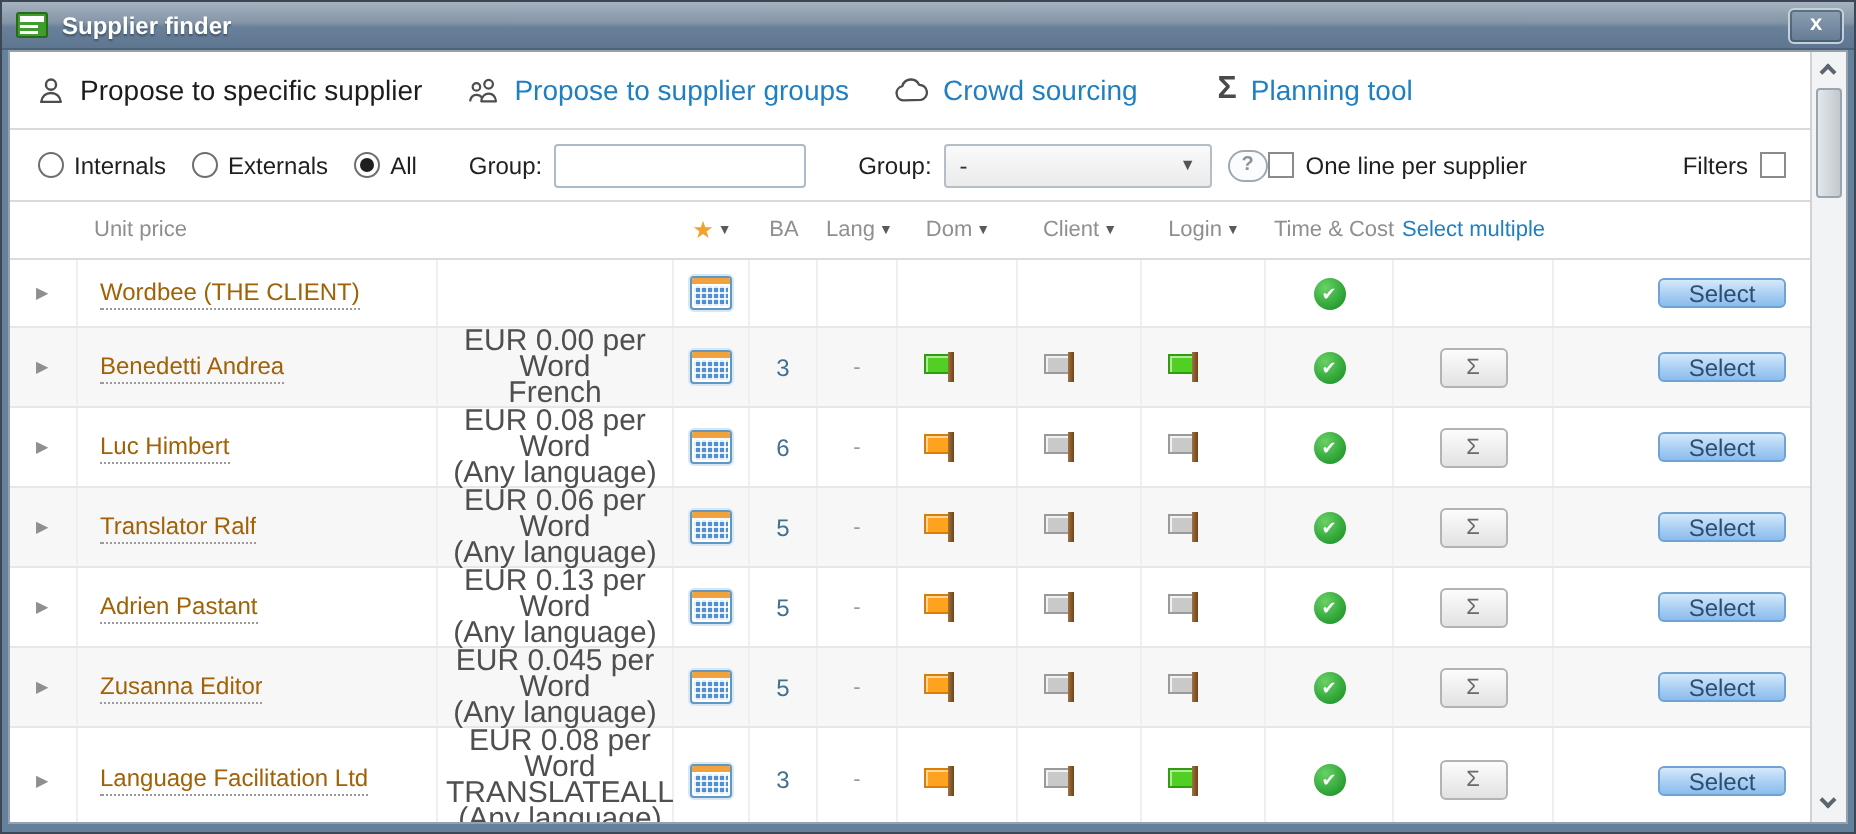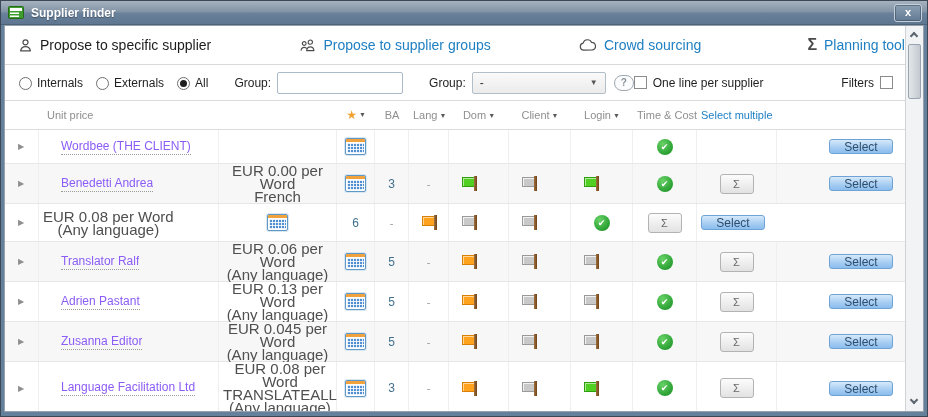--- a/index.html
+++ b/index.html
@@ -55,32 +55,32 @@
   .chev.up   { top:7px;  transform:rotate(-45deg); }
   .chev.down { top:3px;  transform:rotate(135deg); }
   .sb-thumb {
     width:13px; height:55px; margin-top:1px;
     border:1px solid #98a5b0; border-radius:2px;
     background:linear-gradient(90deg,#e3e7ea,#c2c9cf);
     cursor:pointer;
   }
   .sb-track { flex:1; width:100%; }
   
-  .navbar { flex:0 0 38px; display:flex; align-items:center; padding-left:13px; gap:22px; background:#fff;justify-content:space-between; }
+  .navbar { flex:0 0 38px; display:flex; align-items:center; padding-left:13px; gap:22px; background:#fff; }
   .nav-item { display:flex; align-items:center; gap:7px; font-size:14px; color:#1e7fc2; cursor:pointer; white-space:nowrap; }
   .nav-item.active { color:#1c1c1c; cursor:default; }
   .nav-sigma { font-size:16px; color:#4a4a4a; font-weight:bold; line-height:1; }
   
   .filterbar {
     flex:0 0 37px; border-top:1px solid #d9d9d9; border-bottom:1px solid #d9d9d9;
     display:flex; align-items:center; padding:0 8px 0 14px;
     font-size:12px; color:#222; background:#fff; white-space:nowrap;
   }
   .radio-group { display:flex; align-items:center; gap:13px; }
-  .radio-item { display:flex; align-items:flex-end; gap:5px; cursor:pointer; }
+  .radio-item { display:flex; align-items:center; gap:5px; cursor:pointer; }
   .radio {
     width:13px; height:13px; border:1px solid #6e6e6e; border-radius:50%;
     background:#fff; position:relative; flex:0 0 13px;
   }
   .radio[data-checked="true"]::after {
     content:""; position:absolute; left:2px; top:2px; width:7px; height:7px;
     border-radius:50%; background:#1f1f1f;
   }
   .checkbox { width:13px; height:13px; border:1px solid #8b8b8b; background:#fff; flex:0 0 13px; cursor:pointer; }
   .field-label { color:#1f1f1f; }
@@ -122,22 +122,22 @@
   .trow.r1 { flex:0 0 34px; }
   .trow.rn { flex:0 0 38px; }
   .trow.r7 { flex:1; }
   .cell {
     align-self:stretch; display:flex; align-items:center;
     border-right:1px solid #efefef; padding:0 4px; min-width:0;
   }
   .cell:last-child { border-right:none; }
   .expander { color:#8f8f8f; font-size:8px; margin-left:9px; cursor:pointer; }
   .sup-name {
-    font-size:12px; color:#8b5cf6; border-bottom:1px dotted #9b9b9b;
-    padding-bottom:1px; cursor:pointer; margin-left:18px; white-space:nowrap;
+    font-size:12px; color:#a16207; border-bottom:1px dotted #9b9b9b;
+    padding-bottom:1px; cursor:pointer; margin-left:7px; white-space:nowrap;
     overflow:hidden; text-overflow:ellipsis;
   }
   .price { font-size:15px; color:#4f4f4f; line-height:13px; white-space:pre-line; padding-left:4px;text-align:center; }
   .c-center { justify-content:center; }
   .rating { font-size:12px; color:#43708f; }
   .ba { font-size:11px; color:#9a9a9a; }
   .c-flag { padding-left:13px; }
   .calc {
     width:21px; height:17px; border:1px solid #5f97c5; border-radius:2px;
     background:#fff; box-shadow:0 0 0 1px #d9e7f3;
@@ -358,20 +358,23 @@
             </div>
           <div class="cell c-select">
               <button class="select-btn">Select</button>
             </div>
         </div>
 
         <div class="trow grid rn">
           <div class="cell">
               <span class="expander">▶</span>
             </div>
+          <div class="cell">
+              <span class="sup-name">Luc Himbert</span>
+            </div>
           <div class="cell price">EUR 0.08 per Word
 (Any language)</div>
           <div class="cell c-center">
               <span class="calc">
                 <span class="calc-top"></span>
                 <span class="calc-grid"></span>
               </span>
             </div>
           <div class="cell c-center rating">6</div>
           <div class="cell c-center ba">-</div>

